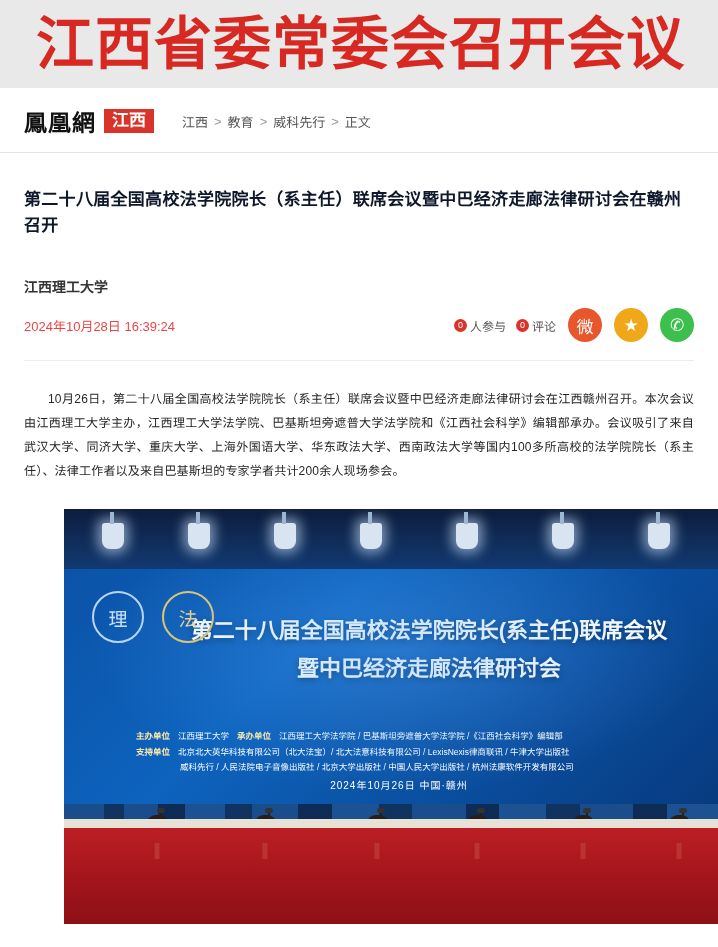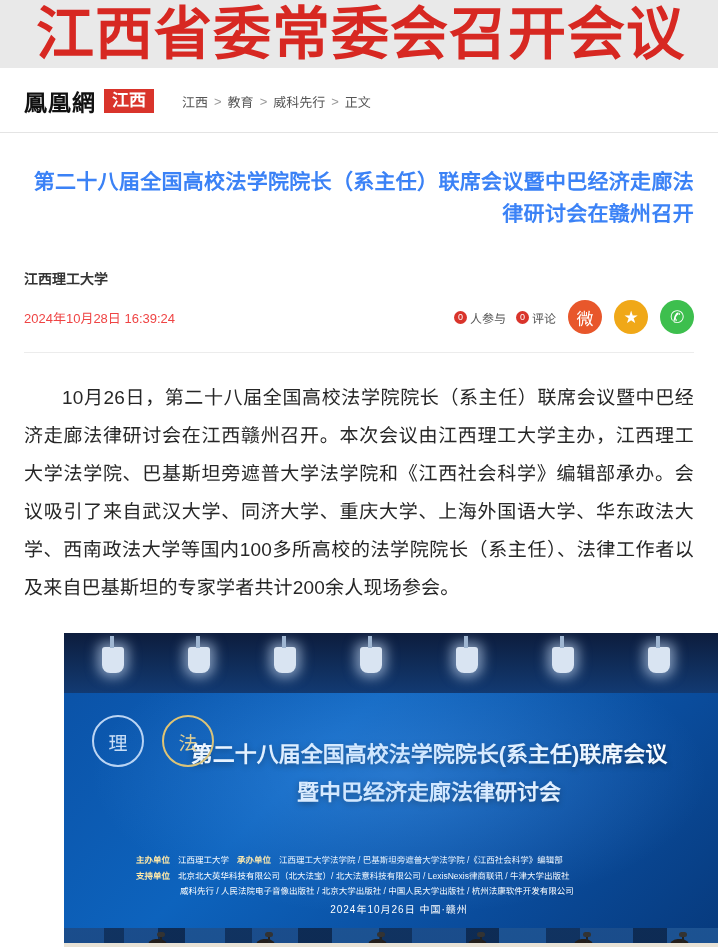--- a/index.html
+++ b/index.html
@@ -12,21 +12,21 @@
   }
   body {
     width: 718px;
     min-height: 947px;
     overflow: hidden;
   }
 
   
   .banner {
     background: #e9e9e9;
-    height: 68px;
+    height: 88px;
     display: flex;
     align-items: center;
     overflow: hidden;
     padding-left: 36px;
   }
   .banner-text {
     font-family: "DejaVu Sans", "Liberation Sans", sans-serif;
     font-size: 58px;
     font-weight: bold;
     color: #d72822;
@@ -71,27 +71,26 @@
   }
   .breadcrumb a { color: #555555; text-decoration: none; }
   .breadcrumb .sep { color: #999999; }
 
   
   .article {
     padding: 0 24px;
   }
   .headline {
     font-family: "DejaVu Sans", "Liberation Sans", sans-serif;
-    font-size: 21px;
-    font-weight: bold;
-    color: #3b82f6;
+    font-size: 17px;
+    font-weight: bold;
+    color: #0f172a;
     line-height: 1.5;
     margin: 34px 0 0 0;
     letter-spacing: 0.3px;
-    text-align: right;
   }
   .source {
     font-size: 14px;
     color: #333333;
     margin-top: 38px;
     font-weight: bold;
   }
 
   .meta-row {
     display: flex;
@@ -137,21 +136,21 @@
     justify-content: center;
     color: #ffffff;
     font-size: 17px;
     margin-left: 2px;
   }
   .share-weibo { background: #e8572b; }
   .share-fav   { background: #f0a818; }
   .share-wechat{ background: #3dbf4e; }
 
   .body-text {
-    font-size: 19px;
+    font-size: 12px;
     line-height: 2.0;
     color: #262626;
     margin-top: 26px;
     text-align: justify;
     text-indent: 2em;
     letter-spacing: 0.2px;
   }
 
   .figure {
     margin-top: 26px;

